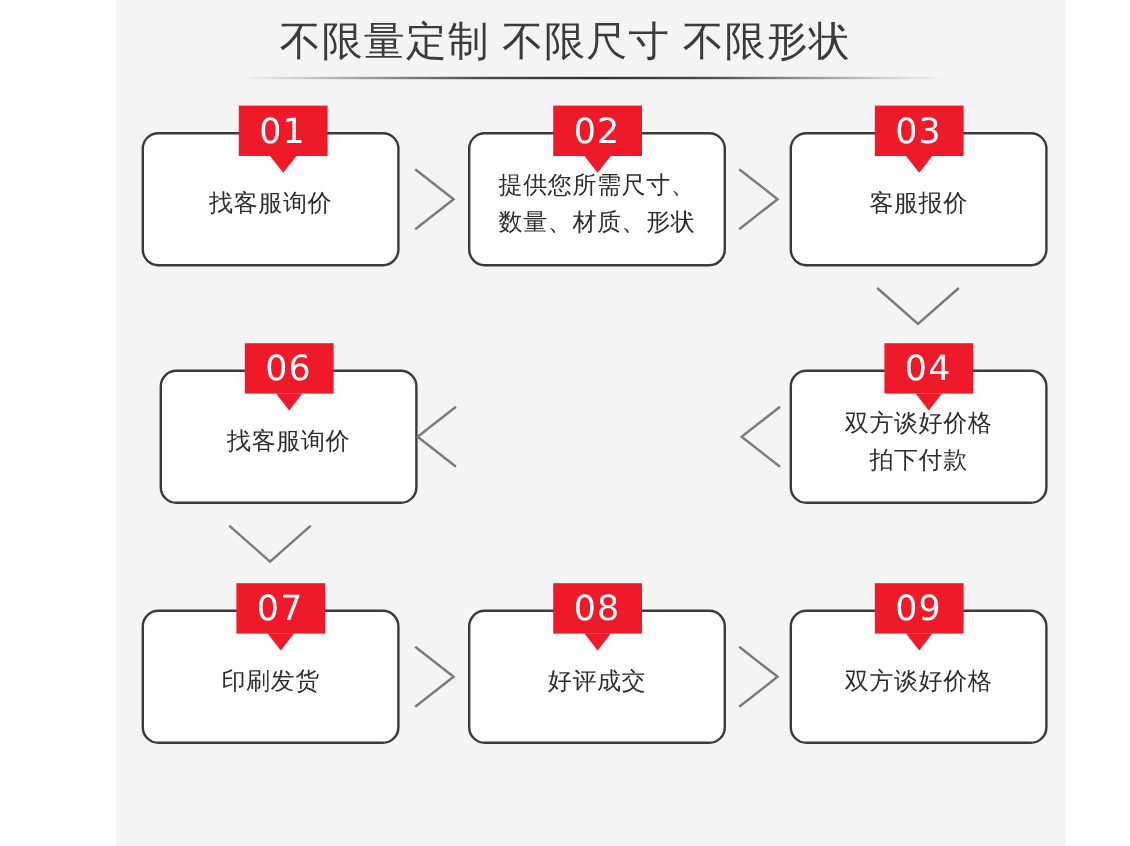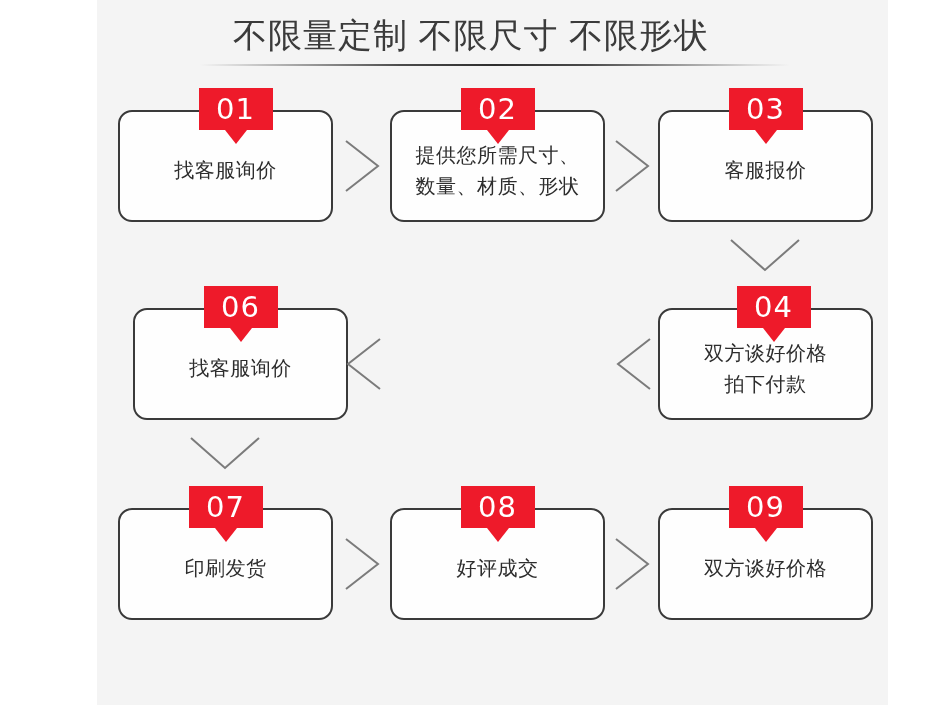--- a/index.html
+++ b/index.html
@@ -235,21 +235,21 @@
     <div class="step-label nosel">双方谈好价格
 拍下付款</div>
   </div>
 
   <div class="chev" style="left:187px; top:432px;">
     <svg width="76" height="44" viewBox="0 0 76 44">
       <polyline points="4,6 38,36 72,6" fill="none" stroke="#7b7b7b" stroke-width="2"></polyline>
     </svg>
   </div>
 
-  <div class="step" style="left:118px; top:508px;">
+  <div class="step" style="left:118px; top:508px;padding-left:16px;">
     <div class="step-box"></div>
     <div class="badge">
       <span class="badge-num nosel">07</span>
       <span class="badge-tip"></span>
     </div>
     <div class="step-label nosel">印刷发货</div>
   </div>
 
   <div class="chev" style="left:338px; top:535px;">
     <svg width="48" height="58" viewBox="0 0 48 58">

